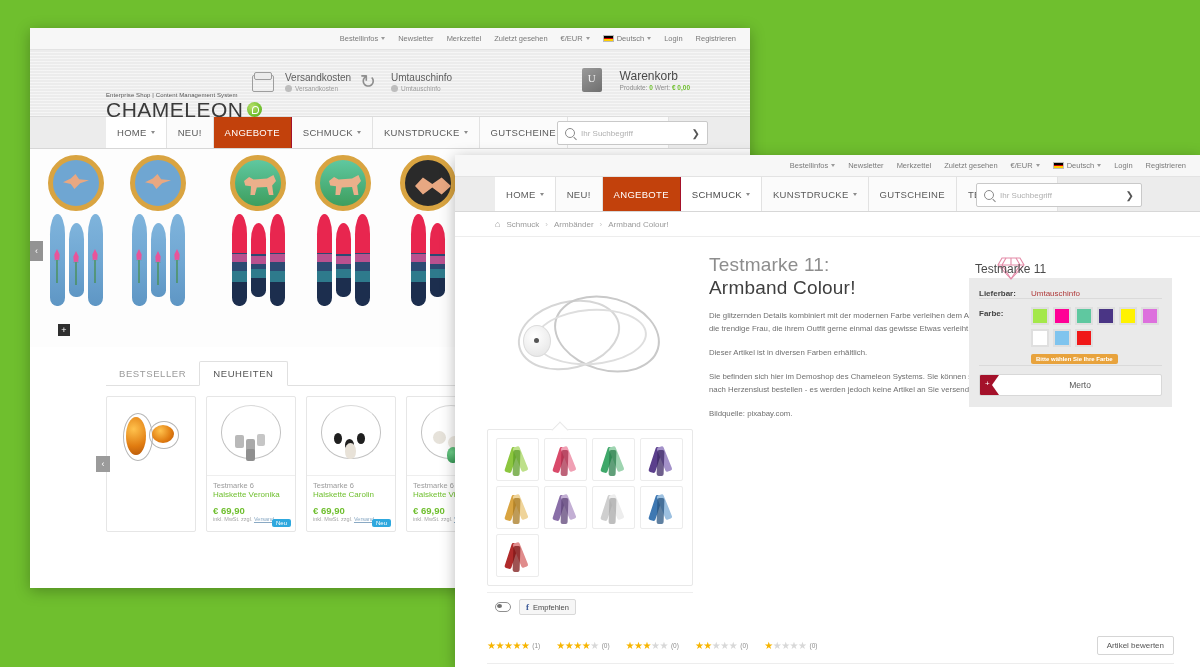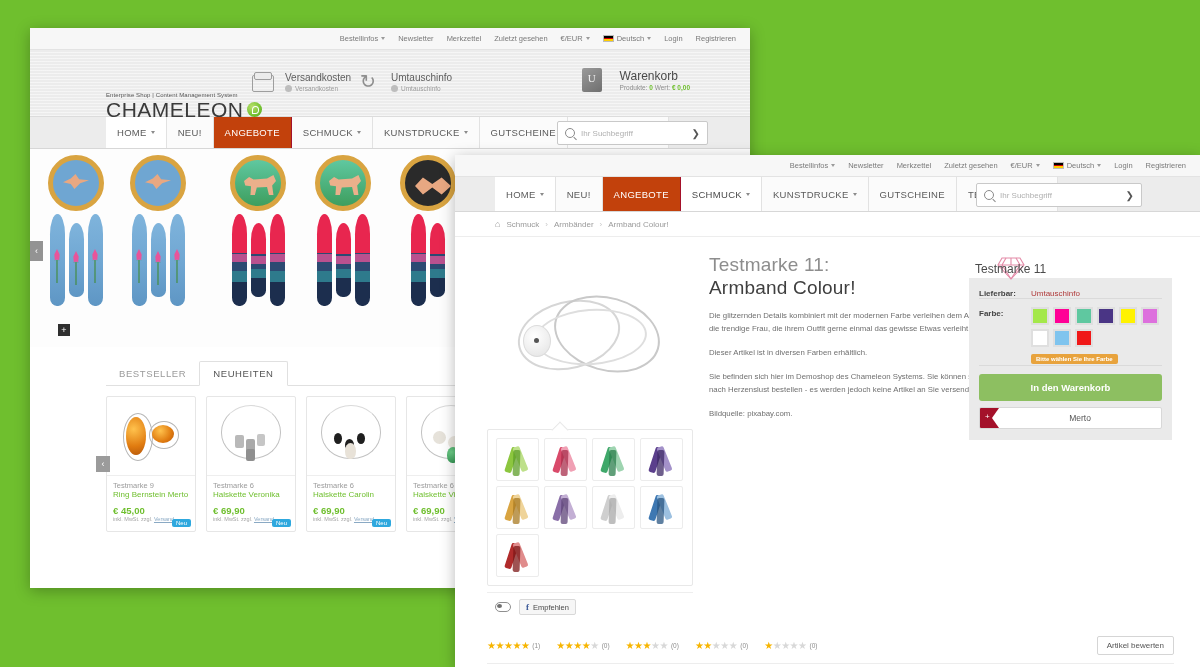--- a/index.html
+++ b/index.html
@@ -392,27 +392,20 @@
       <div class="carousel-prev">‹</div>
     <div class="pcard">
           <div class="pimg">
             <div class="amber">
               <span class="ring r1"></span>
               <span class="ring r2"></span>
               <span class="st s1"></span>
               <span class="st s2"></span>
             </div>
           </div>
-          <div class="pinfo">
-            <div class="pbrand">Testmarke 9</div>
-            <div class="pname">Ring Bernstein Merto</div>
-            <div class="pprice">€ 45,00</div>
-            <div class="ptax"><span>inkl. MwSt. zzgl.</span> <u>Versand</u></div>
-            <span class="newbadge">Neu</span>
-          </div>
         </div>
         <div class="pcard">
           <div class="pimg">
             <div class="neck">
               <span class="chain"></span>
               <span class="bead" style="left:16px;top:32px;width:9px;height:13px;background:#b9b9b9;"></span>
               <span class="bead" style="left:27px;top:36px;width:9px;height:14px;background:#a9a9a9;"></span>
               <span class="bead" style="left:38px;top:31px;width:8px;height:12px;background:#c6c6c6;"></span>
               <span class="pend" style="left:27px;top:46px;background:#8f8f8f;border-radius:2px;width:9px;height:12px;"></span>
             </div>
@@ -677,21 +670,20 @@
                 <span class="sw" style="background: rgb(221, 112, 221);"></span>
                 <span class="sw" style="background: rgb(255, 255, 255);"></span>
                 <span class="sw" style="background: rgb(127, 196, 238);"></span>
                 <span class="sw" style="background: rgb(240, 24, 24);"></span>
               </div>
             <span class="warn">Bitte wählen Sie Ihre Farbe</span>
           </div>
         </div>
 
 
-        <button class="cartbtn">In den Warenkorb</button>
         <div class="merkbtn">
           <span class="merkflag">
               <span>+</span>
             </span>
           <span class="merklab">Merto</span>
         </div>
       </div>
     </div>
 
     <div class="revwrap">

